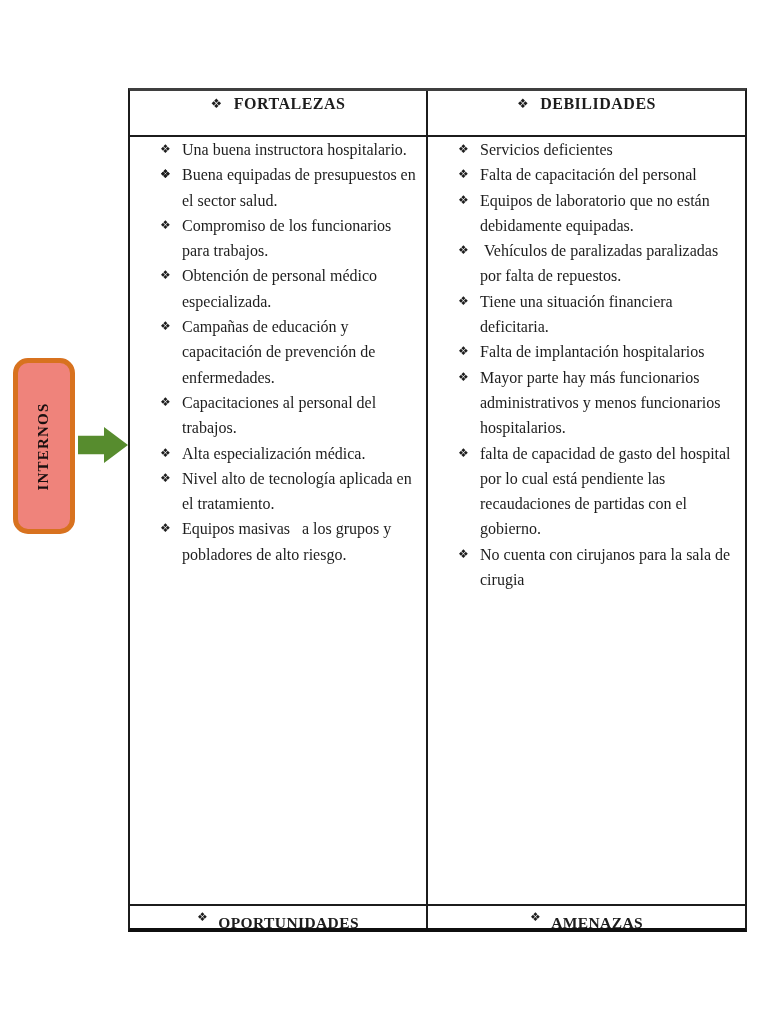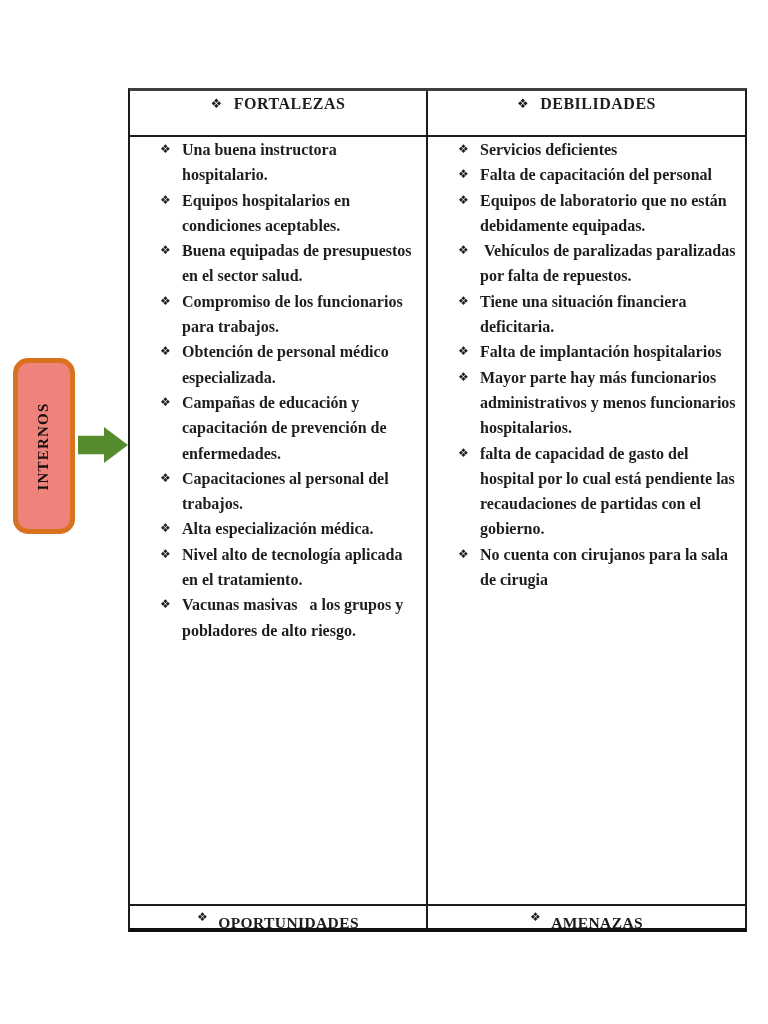--- a/index.html
+++ b/index.html
@@ -53,21 +53,21 @@
     padding: 0 8px 0 52px;
     font-size: 16px;
     line-height: 25.3px;
   }
   .cell.right .item { padding-right: 2px; }
   .item-bullet {
     position: absolute; left: 30px; top: 0;
     font-family: "DejaVu Sans", sans-serif;
     font-size: 12px; line-height: 25.3px;
   }
-  .item-text { display: block; white-space: pre-wrap; font-weight: bold; }
+  .item-text { display: block; white-space: pre-wrap; }
 
   .foot {
     display: flex; justify-content: center; align-items: center;
     gap: 10px; font-weight: bold; font-size: 15.5px; letter-spacing: 0.4px;
   }
   .foot-bullet { font-family: "DejaVu Sans", sans-serif; font-size: 12px; line-height: 22px; }
   .foot .head-label { line-height: 22px; margin-top: 12px; }
 
   
   .internos-box {
@@ -125,21 +125,20 @@
     <div class="row body-row">
       <div class="cell left body">
 
           <div class="item">
             <span class="item-bullet">❖</span>
             <span class="item-text">Una buena instructora hospitalario.</span>
           </div>
 
           <div class="item">
             <span class="item-bullet">❖</span>
-            <span class="item-text">Equipos hospitalarios en condiciones aceptables.</span>
           </div>
 
           <div class="item">
             <span class="item-bullet">❖</span>
             <span class="item-text">Buena equipadas de presupuestos en el sector salud.</span>
           </div>
 
           <div class="item">
             <span class="item-bullet">❖</span>
             <span class="item-text">Compromiso de los funcionarios para trabajos.</span>
@@ -165,21 +164,21 @@
             <span class="item-text">Alta especialización médica.</span>
           </div>
 
           <div class="item">
             <span class="item-bullet">❖</span>
             <span class="item-text">Nivel alto de tecnología aplicada en el tratamiento.</span>
           </div>
 
           <div class="item">
             <span class="item-bullet">❖</span>
-            <span class="item-text">Vacunas masivas   a los grupos y pobladores de alto riesgo.</span>
+            <span class="item-text">Equipos masivas   a los grupos y pobladores de alto riesgo.</span>
           </div>
         </div>
       <div class="cell right body">
 
           <div class="item">
             <span class="item-bullet">❖</span>
             <span class="item-text">Servicios deficientes</span>
           </div>
 
           <div class="item">

